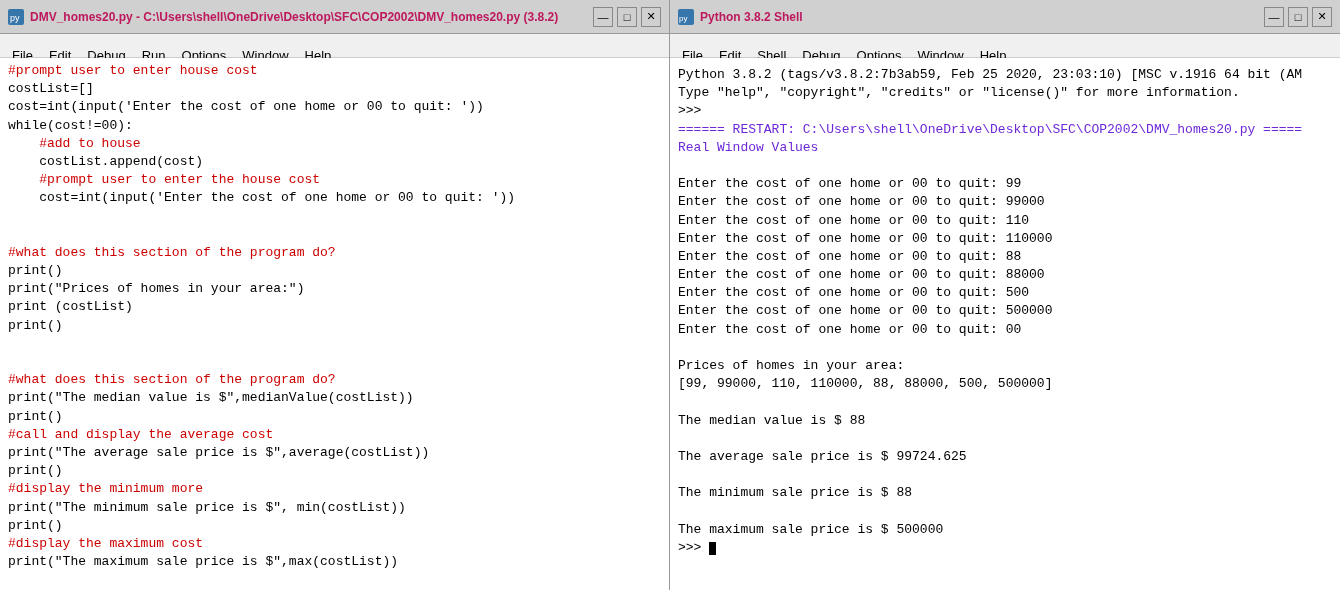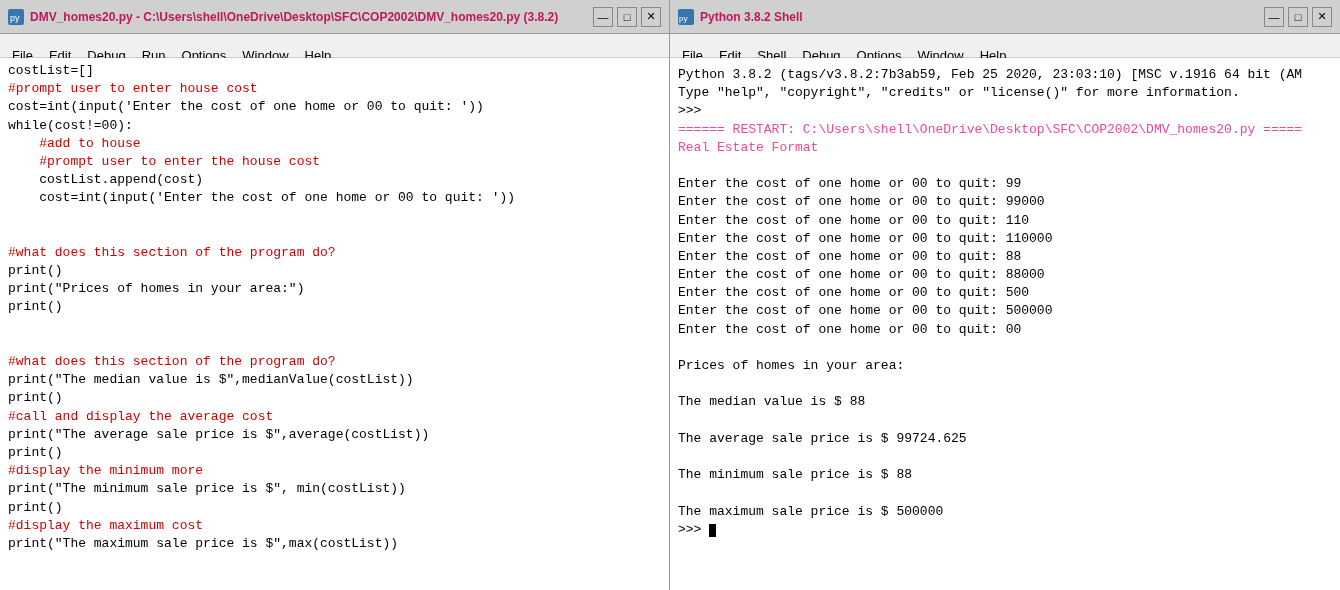--- a/index.html
+++ b/index.html
@@ -98,21 +98,21 @@
     }
 
     .code-line {
       white-space: pre;
       color: #000;
       font-size: 13px;
     }
 
     .c-black { color: #000000; }
     .c-red { color: #cc0000; }
-    .c-blue { color: #ec4899; }
+    .c-blue { color: #6d28d9; }
 
     .left-scroll-area {
       flex: 1;
       overflow-y: scroll;
       overflow-x: auto;
       background: white;
       padding: 4px 8px;
       line-height: 1.4;
     }
 
@@ -166,33 +166,34 @@
       <span class="menu-item">File</span>
       <span class="menu-item">Edit</span>
       <span class="menu-item">Debug</span>
       <span class="menu-item">Run</span>
       <span class="menu-item">Options</span>
       <span class="menu-item">Window</span>
       <span class="menu-item">Help</span>
     </div>
 
     <div class="left-scroll-area">
+      <div class="code-line c-red">#prompt user to enter house cost</div>
       <div class="code-line c-black">costList=[]</div>
-      <div class="code-line c-red">#prompt user to enter house cost</div>
       <div class="code-line c-black">cost=int(input('Enter the cost of one home or 00 to quit: '))</div>
       <div class="code-line c-black">while(cost!=00):</div>
       <div class="code-line c-red">    #add to house</div>
+      <div class="code-line c-black">    costList.append(cost)</div>
       <div class="code-line c-red">    #prompt user to enter the house cost</div>
-      <div class="code-line c-black">    costList.append(cost)</div>
       <div class="code-line c-black">    cost=int(input('Enter the cost of one home or 00 to quit: '))</div>
       <div class="code-line">&nbsp;</div>
       <div class="code-line">&nbsp;</div>
       <div class="code-line c-red">#what does this section of the program do?</div>
       <div class="code-line c-black">print()</div>
       <div class="code-line c-black">print("Prices of homes in your area:")</div>
+      <div class="code-line c-black">print (costList)</div>
       <div class="code-line c-black">print()</div>
       <div class="code-line">&nbsp;</div>
       <div class="code-line">&nbsp;</div>
       <div class="code-line c-red">#what does this section of the program do?</div>
       <div class="code-line c-black">print("The median value is $",medianValue(costList))</div>
       <div class="code-line c-black">print()</div>
       <div class="code-line c-red">#call and display the average cost</div>
       <div class="code-line c-black">print("The average sale price is $",average(costList))</div>
       <div class="code-line c-black">print()</div>
       <div class="code-line c-red">#display the minimum more</div>
@@ -230,33 +231,34 @@
       <span class="menu-item">Options</span>
       <span class="menu-item">Window</span>
       <span class="menu-item">Help</span>
     </div>
 
     <div class="right-scroll-area">
       <div class="code-line c-black">Python 3.8.2 (tags/v3.8.2:7b3ab59, Feb 25 2020, 23:03:10) [MSC v.1916 64 bit (AM</div>
       <div class="code-line c-black">Type "help", "copyright", "credits" or "license()" for more information.</div>
       <div class="code-line c-black">&gt;&gt;&gt;</div>
       <div class="code-line c-blue">====== RESTART: C:\Users\shell\OneDrive\Desktop\SFC\COP2002\DMV_homes20.py =====</div>
-      <div class="code-line c-blue">Real Estate Format</div>
+      <div class="code-line c-blue">Real Window Values</div>
       <div class="code-line">&nbsp;</div>
       <div class="code-line c-black">Enter the cost of one home or 00 to quit: 99</div>
       <div class="code-line c-black">Enter the cost of one home or 00 to quit: 99000</div>
       <div class="code-line c-black">Enter the cost of one home or 00 to quit: 110</div>
       <div class="code-line c-black">Enter the cost of one home or 00 to quit: 110000</div>
       <div class="code-line c-black">Enter the cost of one home or 00 to quit: 88</div>
       <div class="code-line c-black">Enter the cost of one home or 00 to quit: 88000</div>
       <div class="code-line c-black">Enter the cost of one home or 00 to quit: 500</div>
       <div class="code-line c-black">Enter the cost of one home or 00 to quit: 500000</div>
       <div class="code-line c-black">Enter the cost of one home or 00 to quit: 00</div>
       <div class="code-line">&nbsp;</div>
       <div class="code-line c-black">Prices of homes in your area:</div>
+      <div class="code-line c-black">[99, 99000, 110, 110000, 88, 88000, 500, 500000]</div>
       <div class="code-line">&nbsp;</div>
       <div class="code-line c-black">The median value is $ 88</div>
       <div class="code-line">&nbsp;</div>
       <div class="code-line c-black">The average sale price is $ 99724.625</div>
       <div class="code-line">&nbsp;</div>
       <div class="code-line c-black">The minimum sale price is $ 88</div>
       <div class="code-line">&nbsp;</div>
       <div class="code-line c-black">The maximum sale price is $ 500000</div>
       <div class="code-line c-black">&gt;&gt;&gt; <span style="display:inline-block;width:7px;height:13px;background:#000;vertical-align:text-bottom;"></span></div>
     </div>

